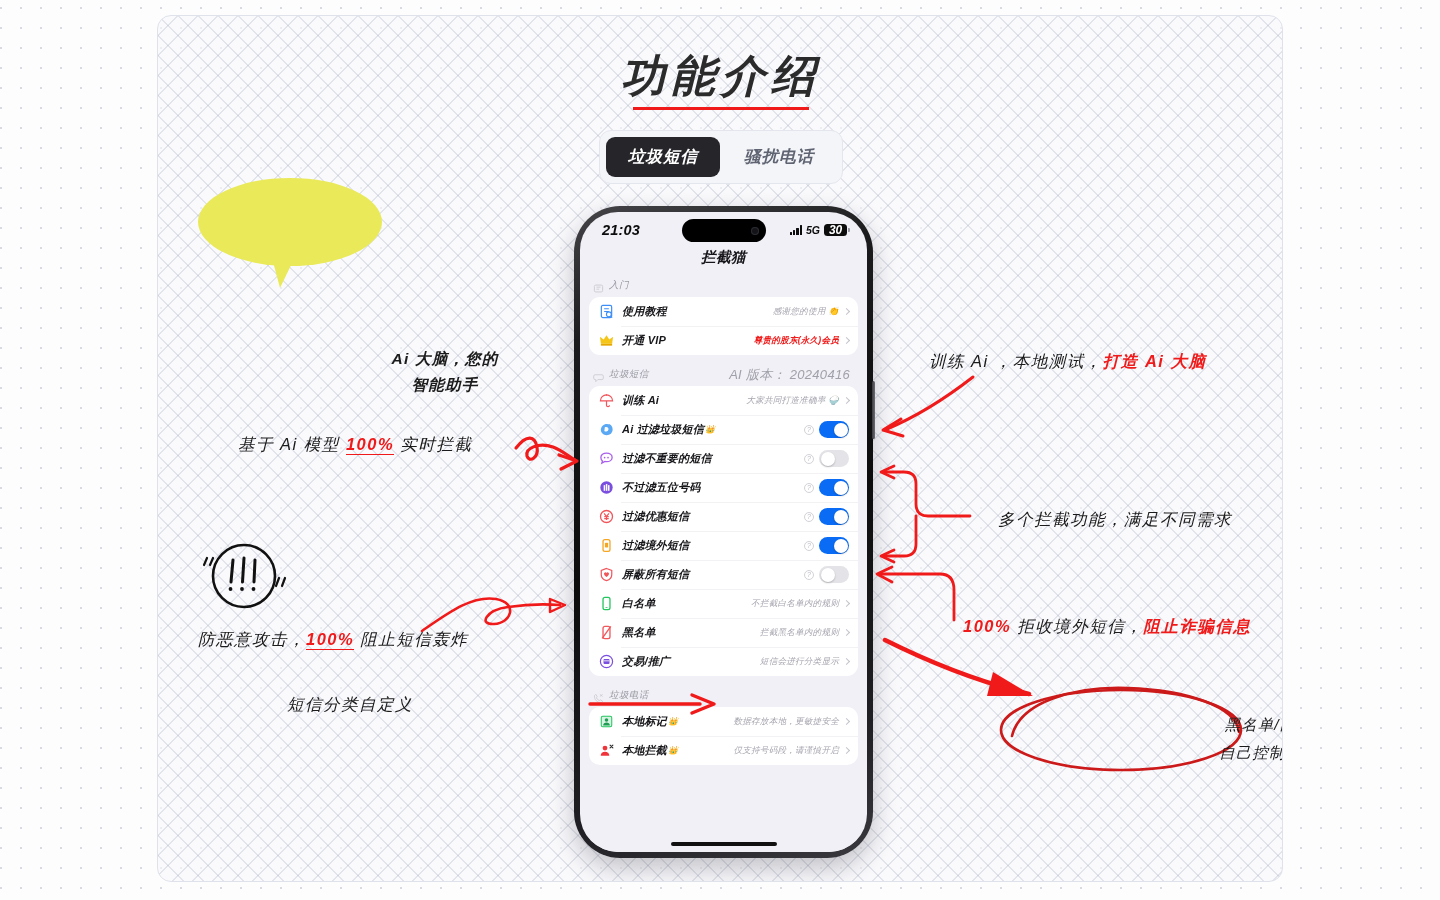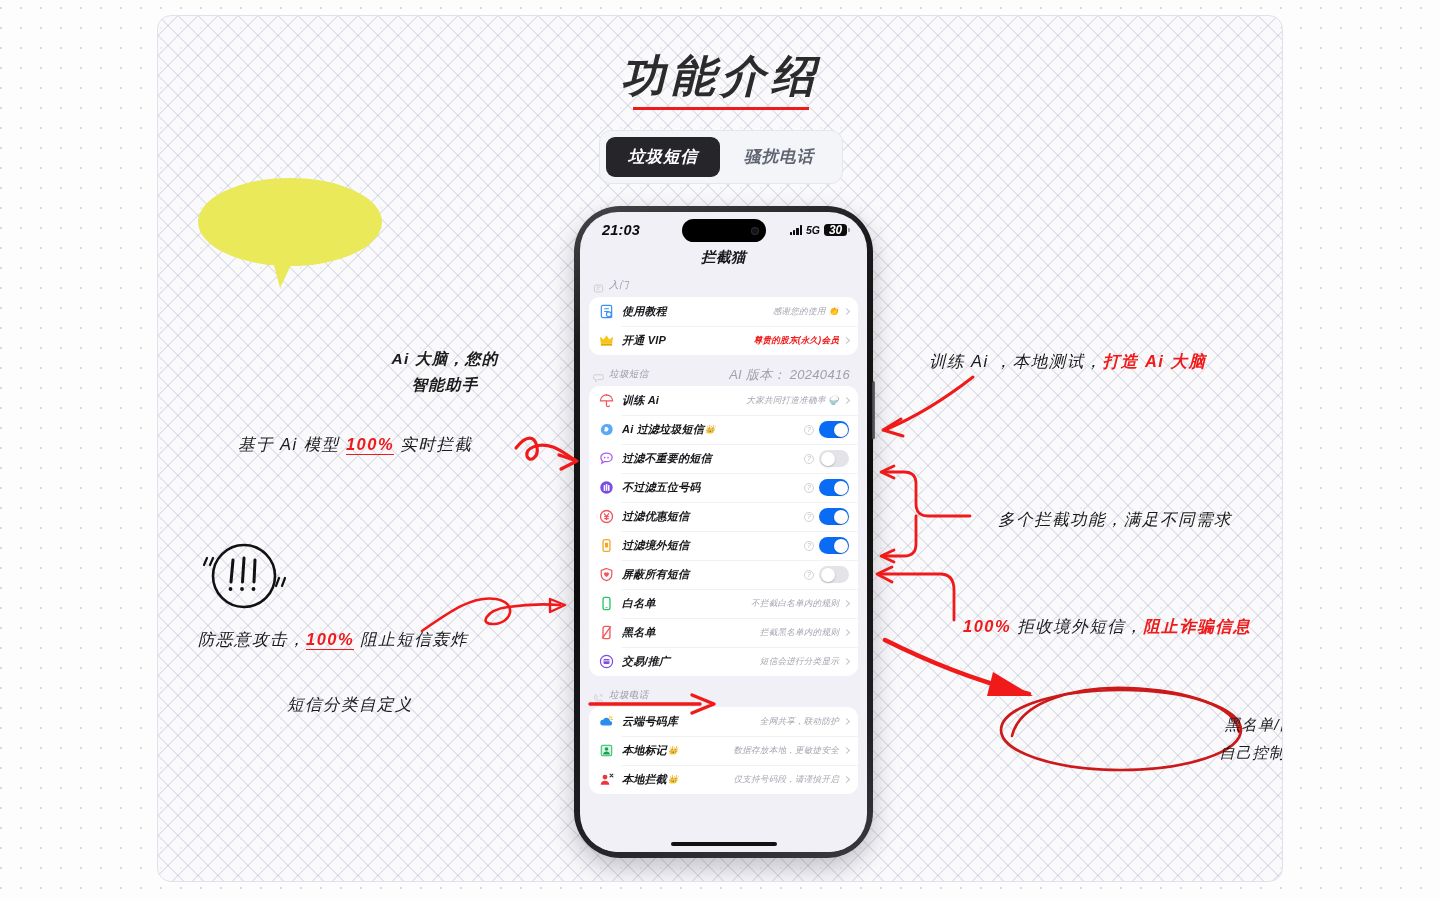--- a/index.html
+++ b/index.html
@@ -397,31 +397,20 @@
                     <path d="M2 4c0 6 4 10 10 10l2-2-3-2-2 1c-2-1-3-2-4-4l1-2-2-3z" fill="none" stroke="#9a9aa4" stroke-width="1.2"></path>
                     <path d="M10 2l4 3M14 2l-4 3" stroke="#9a9aa4" stroke-width="1.1"></path>
                   </svg></span>
                 <span class="section-title">垃圾电话</span>
               </div>
               <div class="section-right"></div>
             </div>
             <div class="group">
               <div class="row">
                 <span class="row-ico"><svg viewBox="0 0 16 16">
-                    <path d="M4.2 12.2a3 3 0 0 1 .2-6 4 4 0 0 1 7.5 1.2 2.4 2.4 0 0 1-.5 4.8z" fill="#2d8cf0"></path>
-                    <path d="M11.5 2.2v1.6M13.8 3.2l-1 1.2M14.4 5.8h-1.6" stroke="#f5c518" stroke-width="1.1" stroke-linecap="round"></path>
-                  </svg></span>
-                <span class="row-label">云端号码库</span>
-                <div class="row-right">
-                  <span class="row-value">全网共享，联动防护</span>
-                  <span class="chev"></span>
-                </div>
-              </div>
-              <div class="row">
-                <span class="row-ico"><svg viewBox="0 0 16 16">
                     <rect x="2.4" y="2.4" width="11.2" height="11.2" rx="1.6" fill="#d8f3e3" stroke="#23c55e" stroke-width="1.1"></rect>
                     <circle cx="8" cy="6.4" r="1.9" fill="#1f9d55"></circle>
                     <path d="M4.4 12.2c0-2 1.7-3.1 3.6-3.1s3.6 1.1 3.6 3.1z" fill="#1f9d55"></path>
                   </svg></span>
                 <span class="row-label">本地标记</span>
                 <span class="crown">👑</span>
                 <div class="row-right">
                   <span class="row-value">数据存放本地，更敏捷安全</span>
                   <span class="chev"></span>
                 </div>

